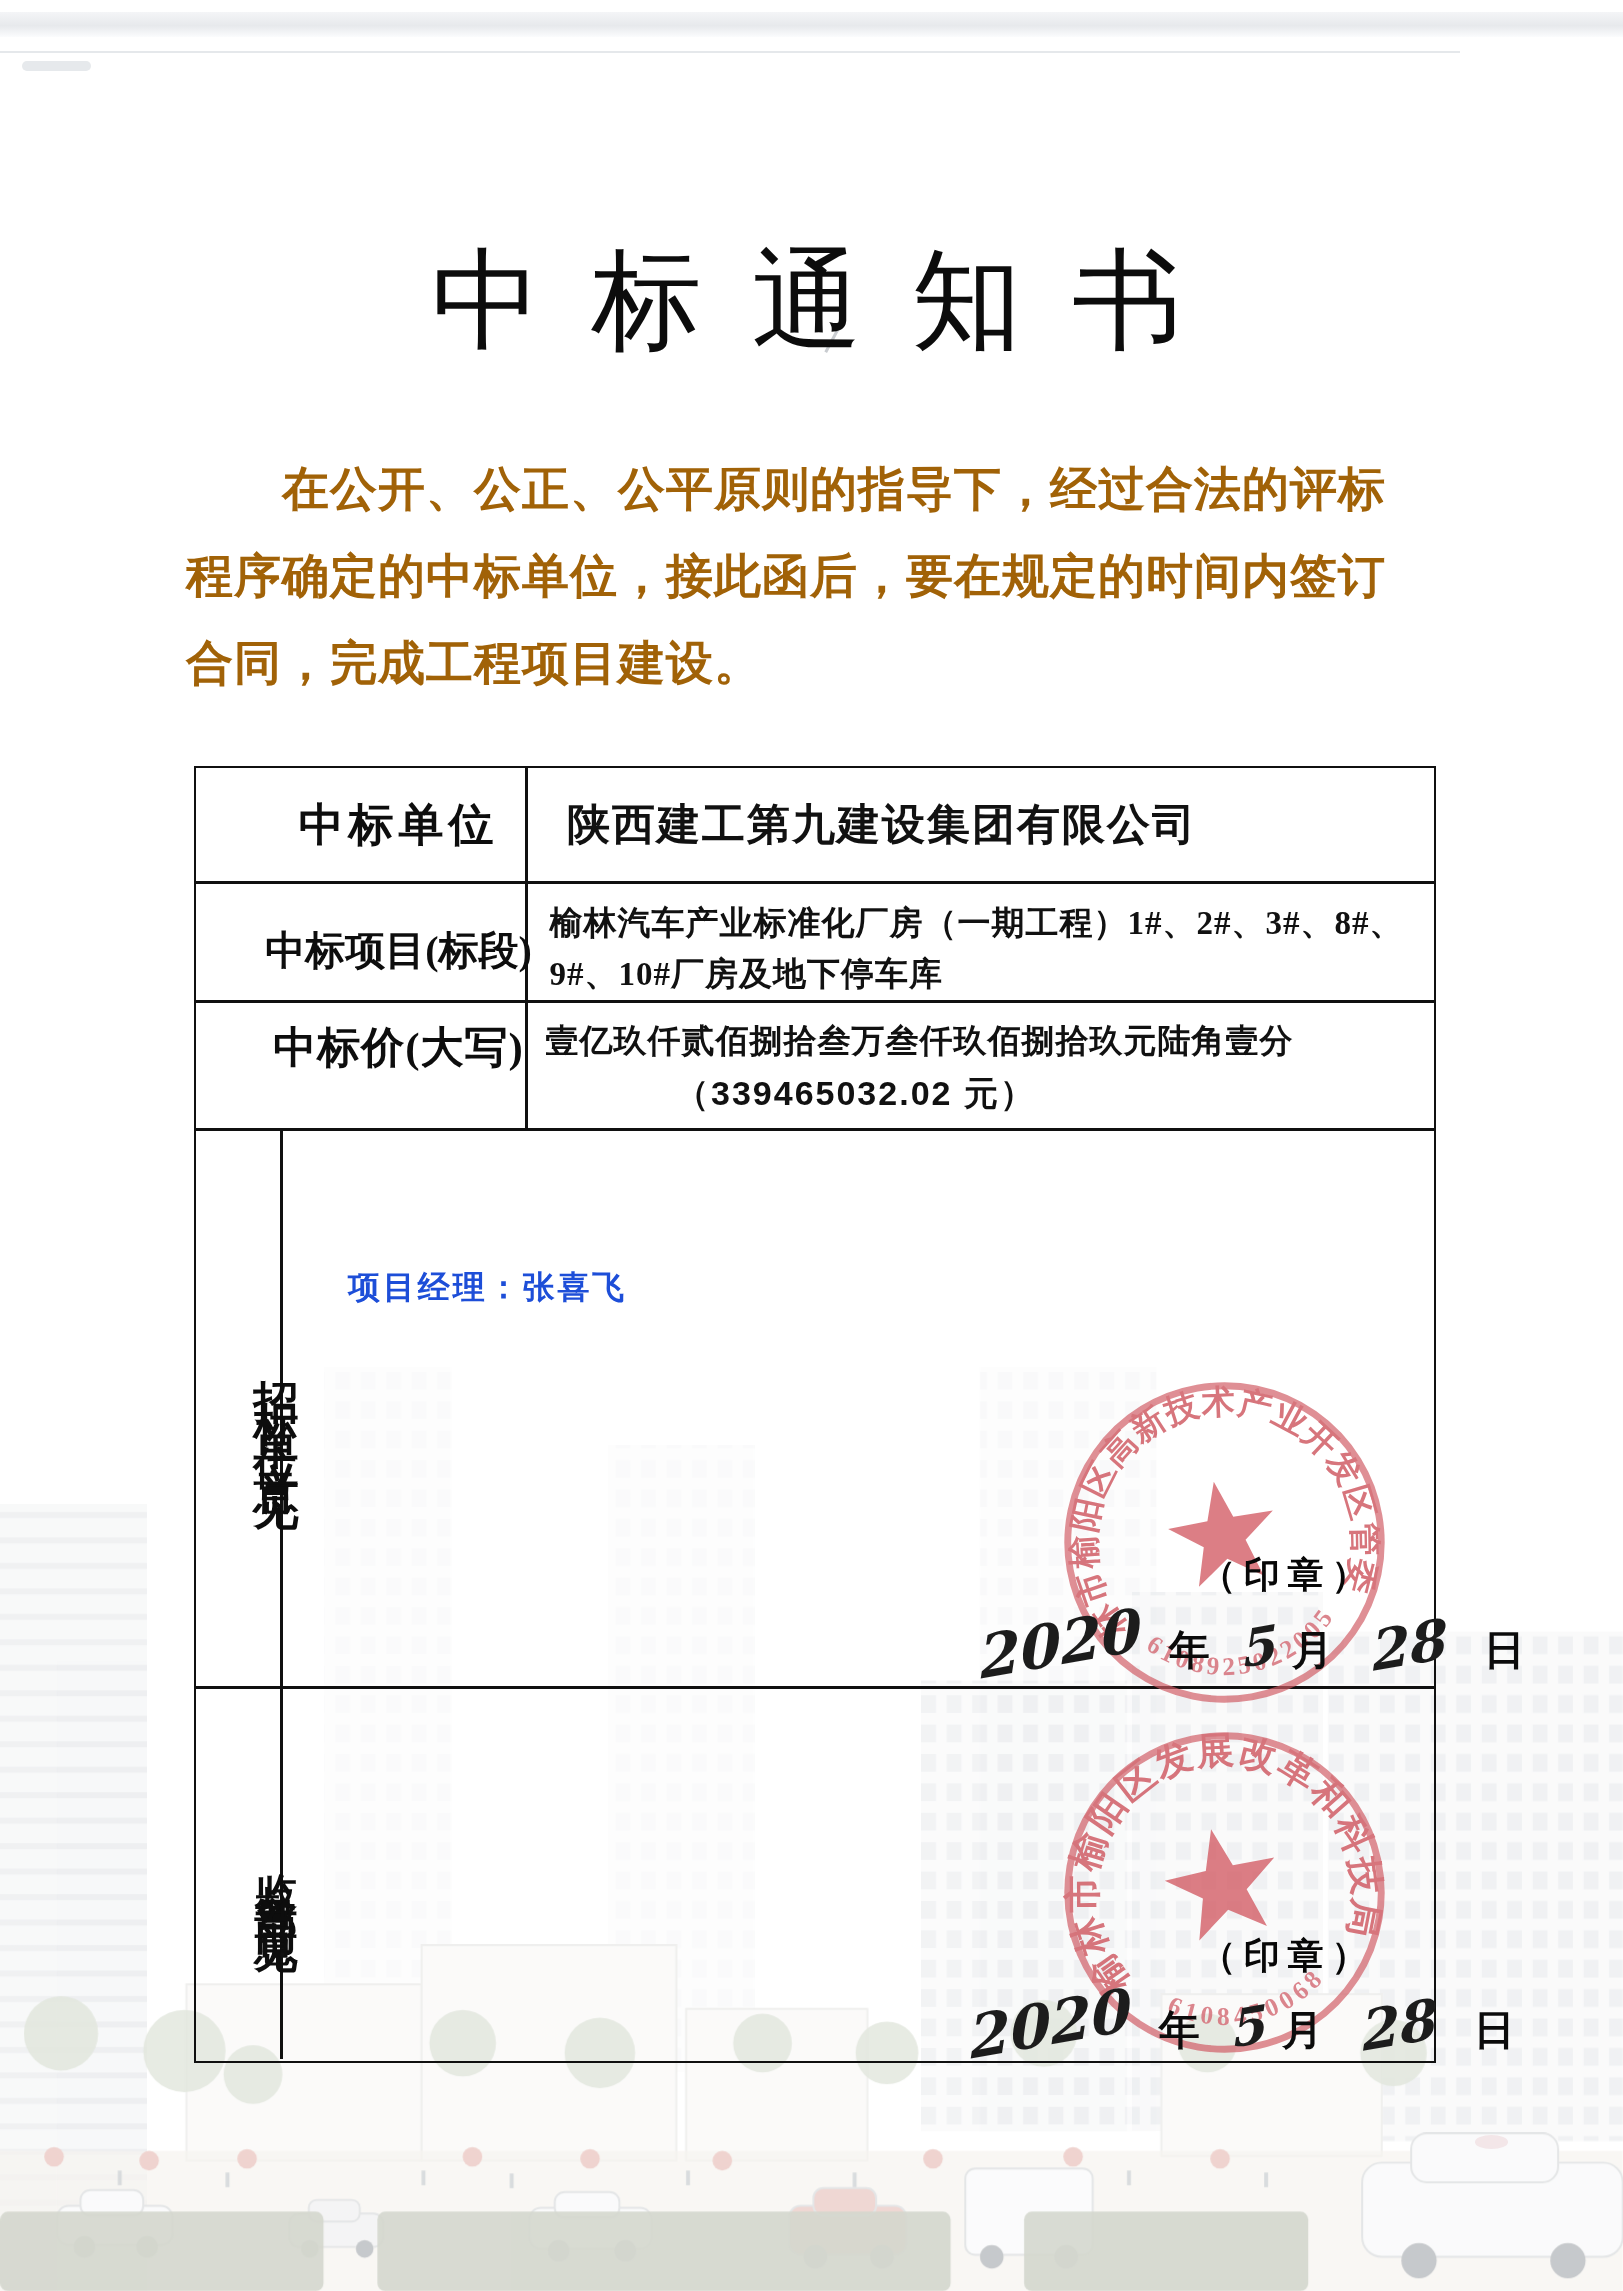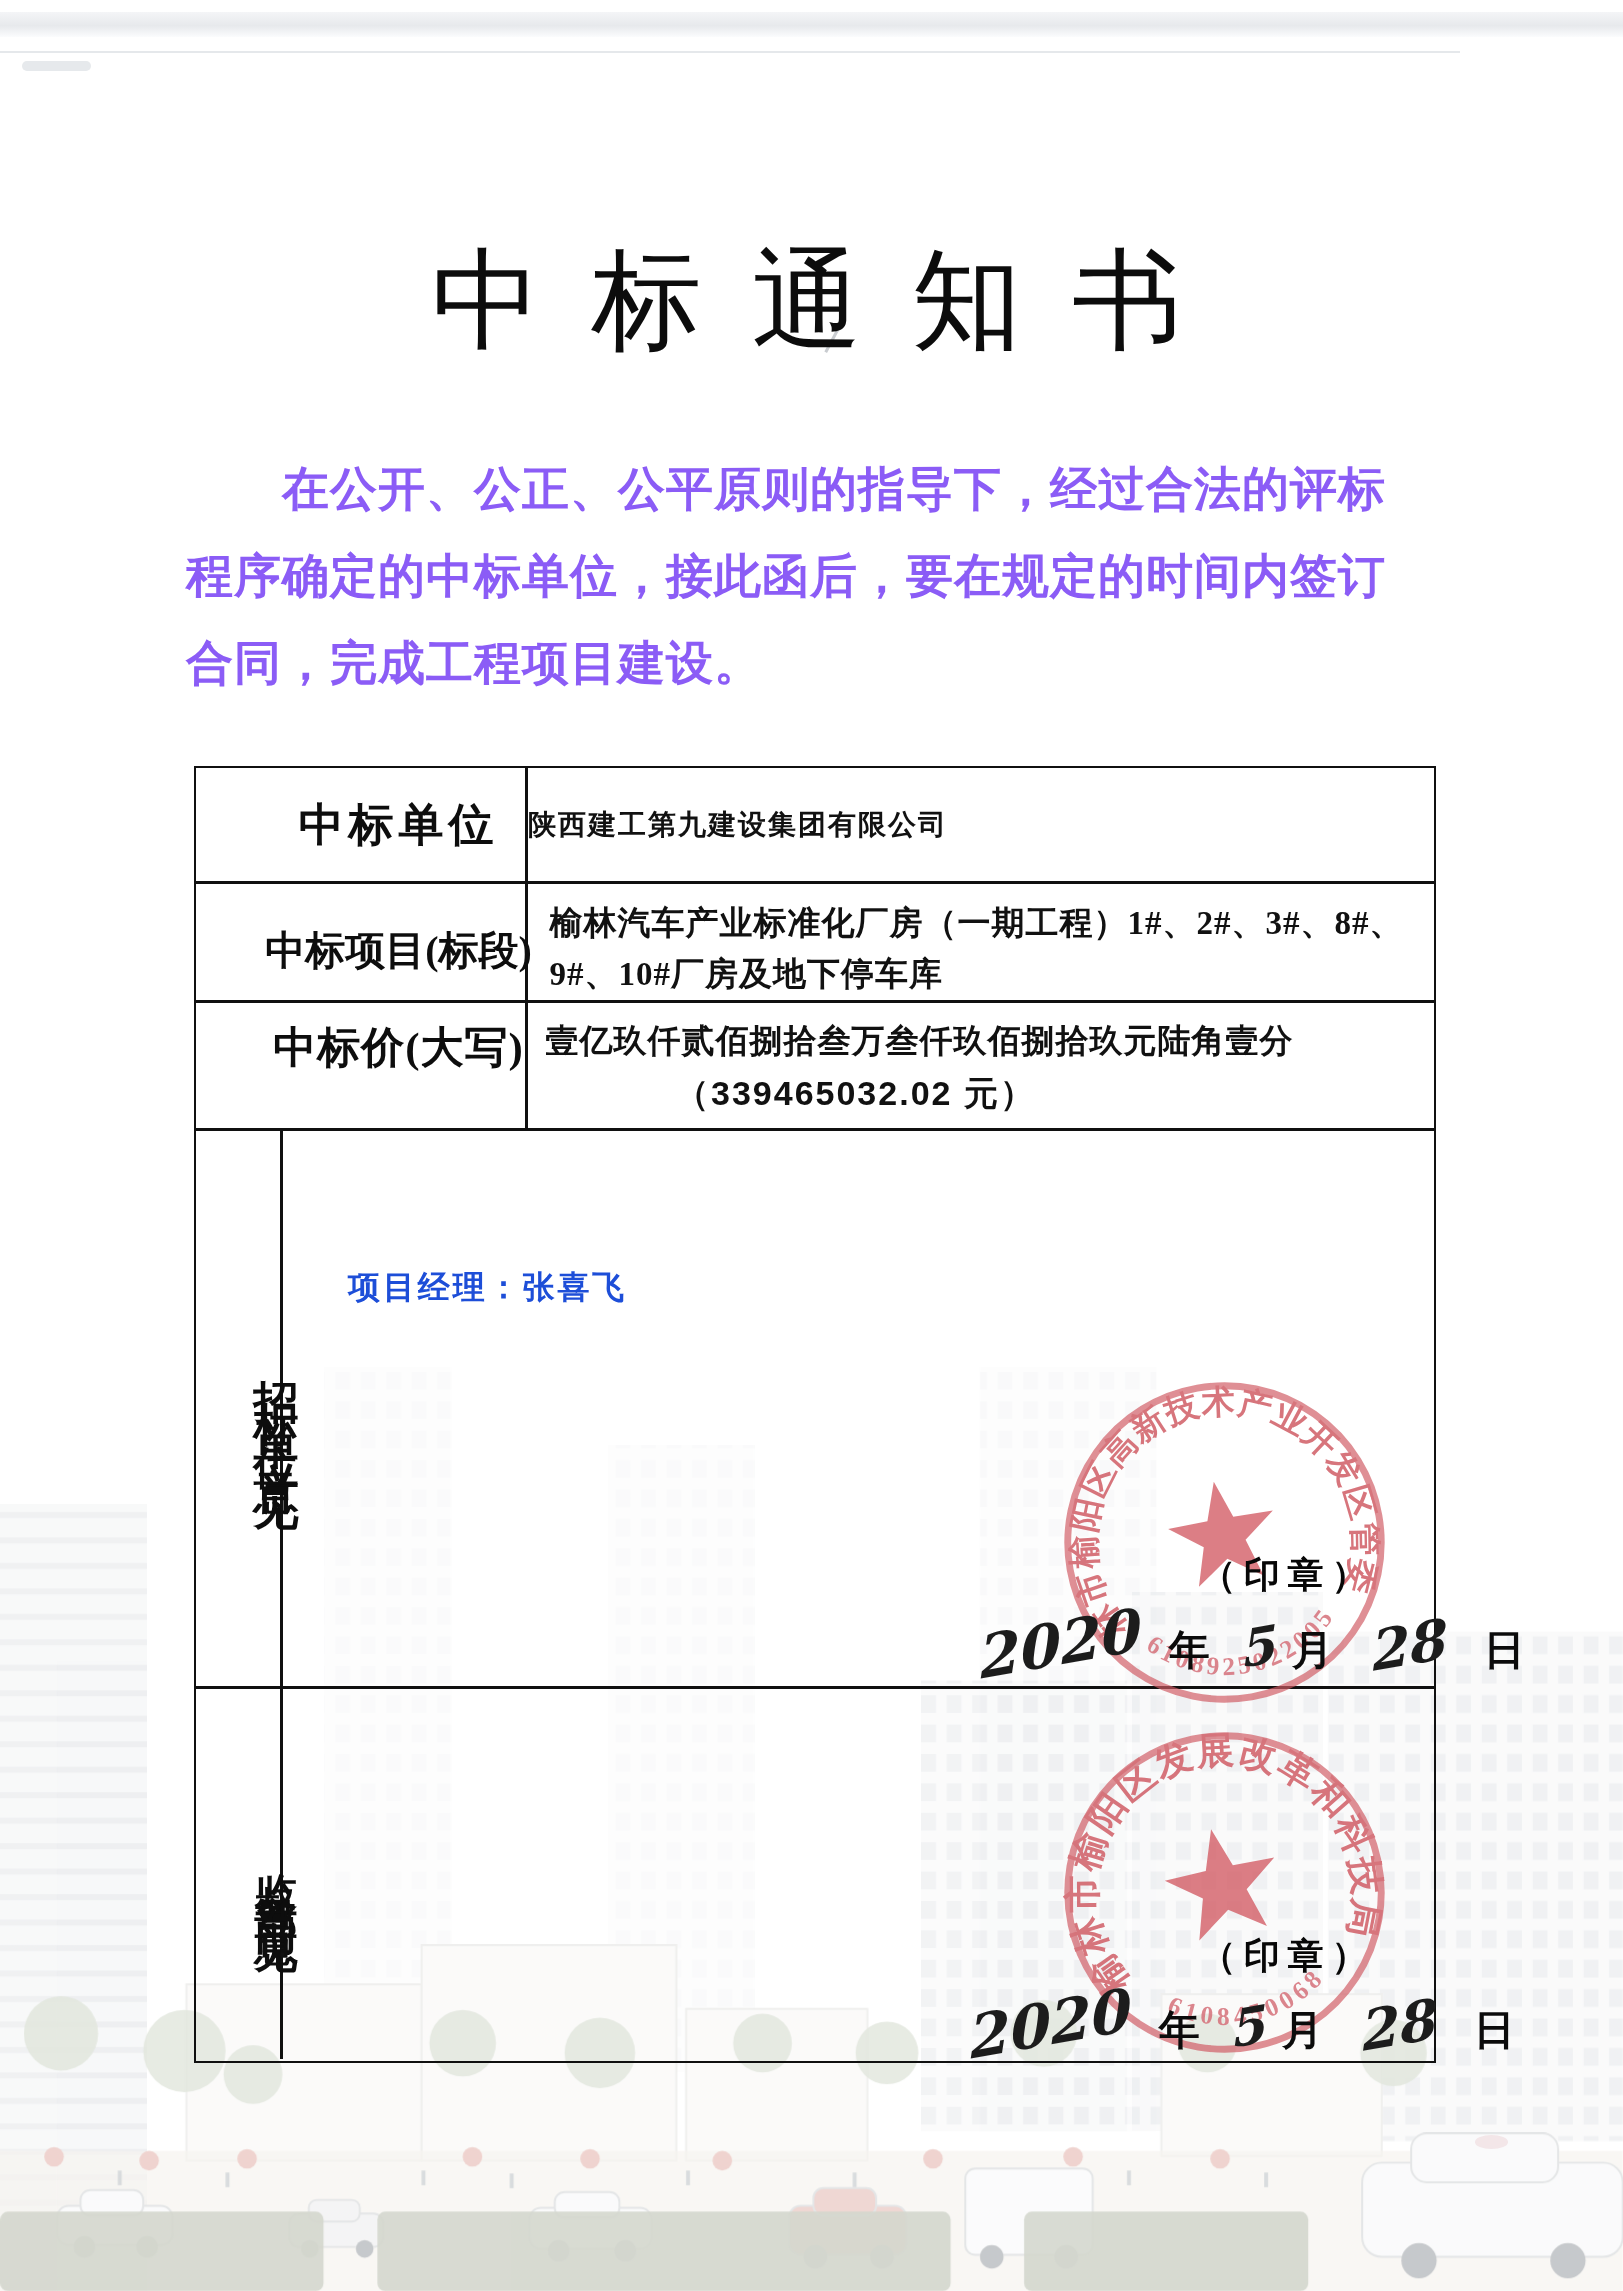--- a/index.html
+++ b/index.html
@@ -16,36 +16,36 @@
   .scan-mark{position:absolute;left:831px;top:325px;width:2.9px;height:29px;background:#c9ccd0;transform:rotate(28deg);}
   .scan-smudge{position:absolute;left:1475px;top:2135px;width:33px;height:13.7px;background:#e7bcc0;border-radius:50%;opacity:.6;}
   
   .watermark{position:absolute;left:0;top:1367px;width:1623px;height:924px;z-index:0;}
   
   .title{position:absolute;left:0;top:227px;width:100%;margin:0;text-align:center;
     font-family:"Liberation Sans","DejaVu Sans",sans-serif;
     font-size:110px;font-weight:400;letter-spacing:9.8px;color:#0c0c0c;z-index:2;}
   .intro{position:absolute;left:186px;top:446px;width:1260px;z-index:2;}
   .intro-line{font-size:47px;font-weight:700;line-height:87px;letter-spacing:1px;
-    color:#8b5cf6;text-align:justify;white-space:nowrap;}
+    color:#a16207;text-align:justify;white-space:nowrap;}
   .intro-line.first{text-indent:96px;}
   
   .tbl{position:absolute;left:194px;top:766px;width:1242px;height:1297px;
     border:2.9px solid #101010;box-sizing:border-box;z-index:1;background:transparent;}
   .hline,.vline{position:absolute;background:#101010;}
   .cell{position:absolute;box-sizing:border-box;overflow:visible;}
   .lab{display:flex;align-items:center;justify-content:center;font-weight:700;color:#0d0d0d;margin-left:38px;}
   .lab1{font-size:45px;letter-spacing:4.9px;}
   .lab2{font-size:40px;letter-spacing:0;}
   .lab3{font-size:43px;letter-spacing:1px;}
   .vlabel{writing-mode:vertical-lr;text-orientation:upright;font-weight:700;color:#0d0d0d;}
   .vlabel.r4{font-size:45px;letter-spacing:21.6px;}
   .vlabel.r5{font-size:43px;letter-spacing:11.8px;}
   .val{font-weight:700;color:#111;}
-  .val1{display:flex;align-items:center;font-size:28px;letter-spacing:2px;}
+  .val1{display:flex;align-items:center;padding-left:39px;font-size:43px;letter-spacing:2px;}
   .val2{padding:13.7px 25.5px 0 21.6px;font-size:33px;line-height:51px;letter-spacing:1px;}
   .val3-1{padding:15.7px 0 0 17.6px;font-size:33px;letter-spacing:1px;}
   .val3-2{padding:7.8px 0 0 147px;font-size:34px;letter-spacing:2px;
     font-family:"Liberation Sans","DejaVu Sans",sans-serif;font-weight:700;}
   .pm-line{position:absolute;left:65px;top:135px;font-size:32px;font-weight:700;letter-spacing:2.9px;color:#1d4ed8;}
   
   .stamp{position:absolute;width:337px;height:337px;z-index:3;opacity:.85;}
   .stamp1{left:773px;top:243px;}
   .stamp2{left:773px;top:35px;}
   .seal-note{position:absolute;font-size:36px;font-weight:700;letter-spacing:7.8px;color:#070707;z-index:4;}

